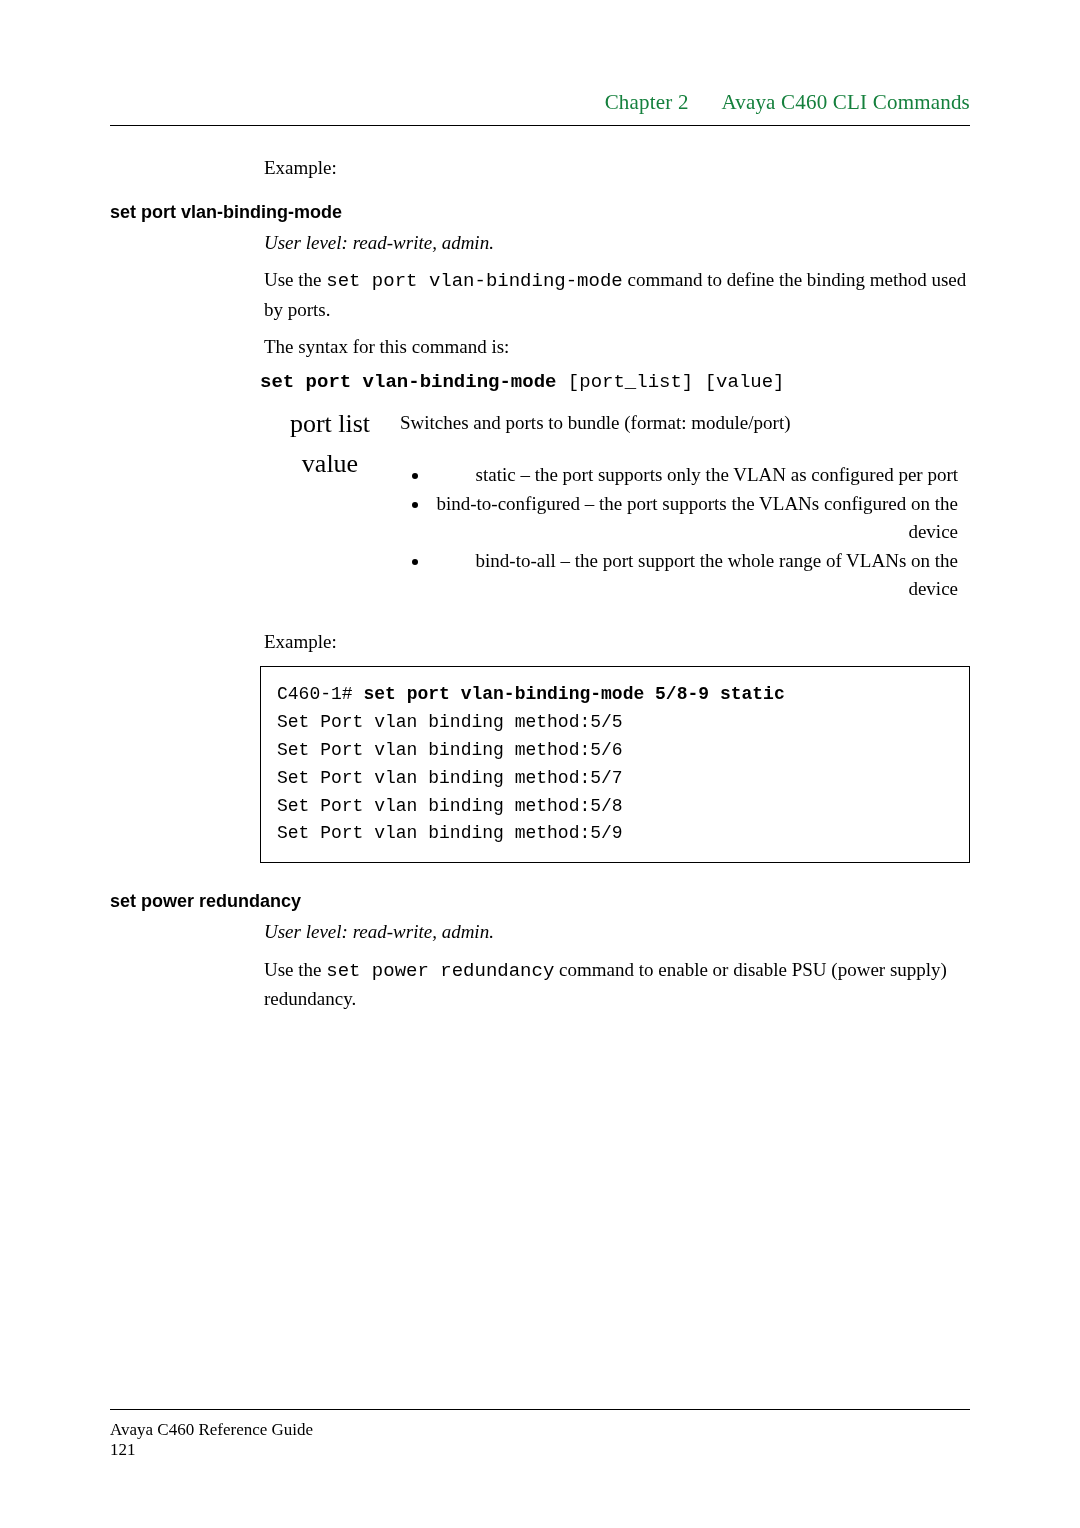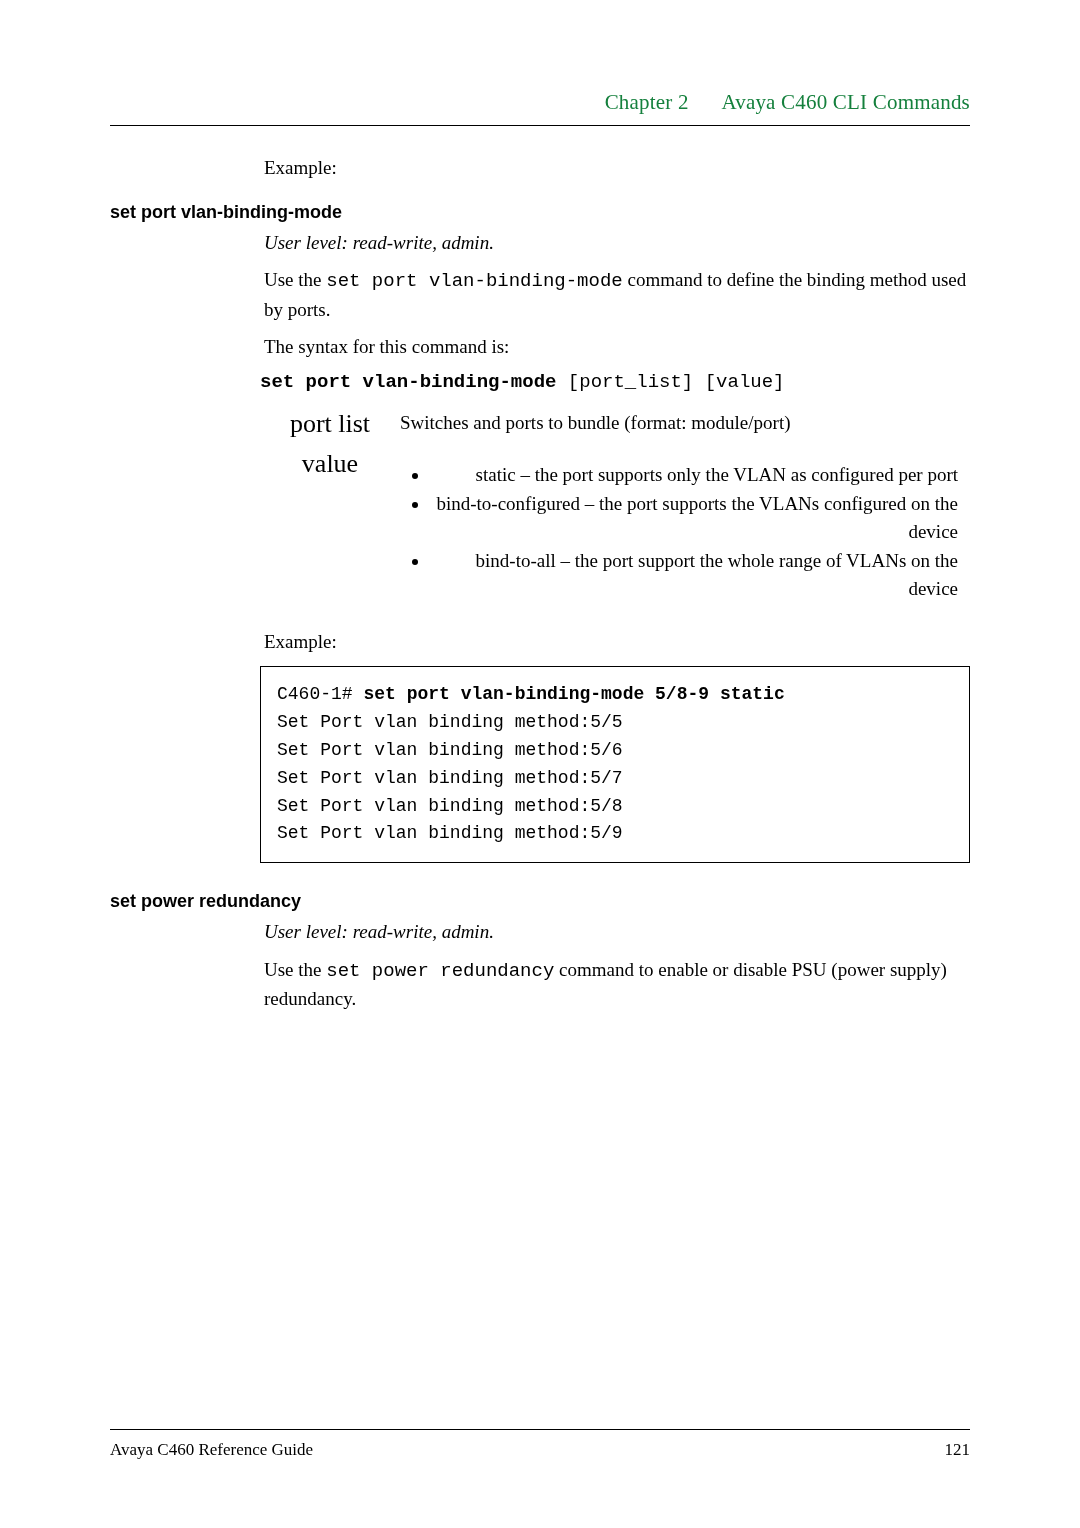--- a/index.html
+++ b/index.html
@@ -95,20 +95,21 @@
   }
   .hr-bot {
     border: none;
     border-top: 1.2px solid #000;
     margin: 0 0 10px 0;
   }
   .footer-row {
     display: flex;
     justify-content: space-between;
     font-size: 17px;
+    flex-direction: column;
   }
 </style>
 </head>
 <body>
 
 <div class="page">
   <div class="header-right">
     <span>Chapter 2</span>&nbsp;&nbsp;&nbsp;&nbsp;&nbsp;&nbsp;<span>Avaya C460 CLI Commands</span>
   </div>
   <hr class="hr-top">

